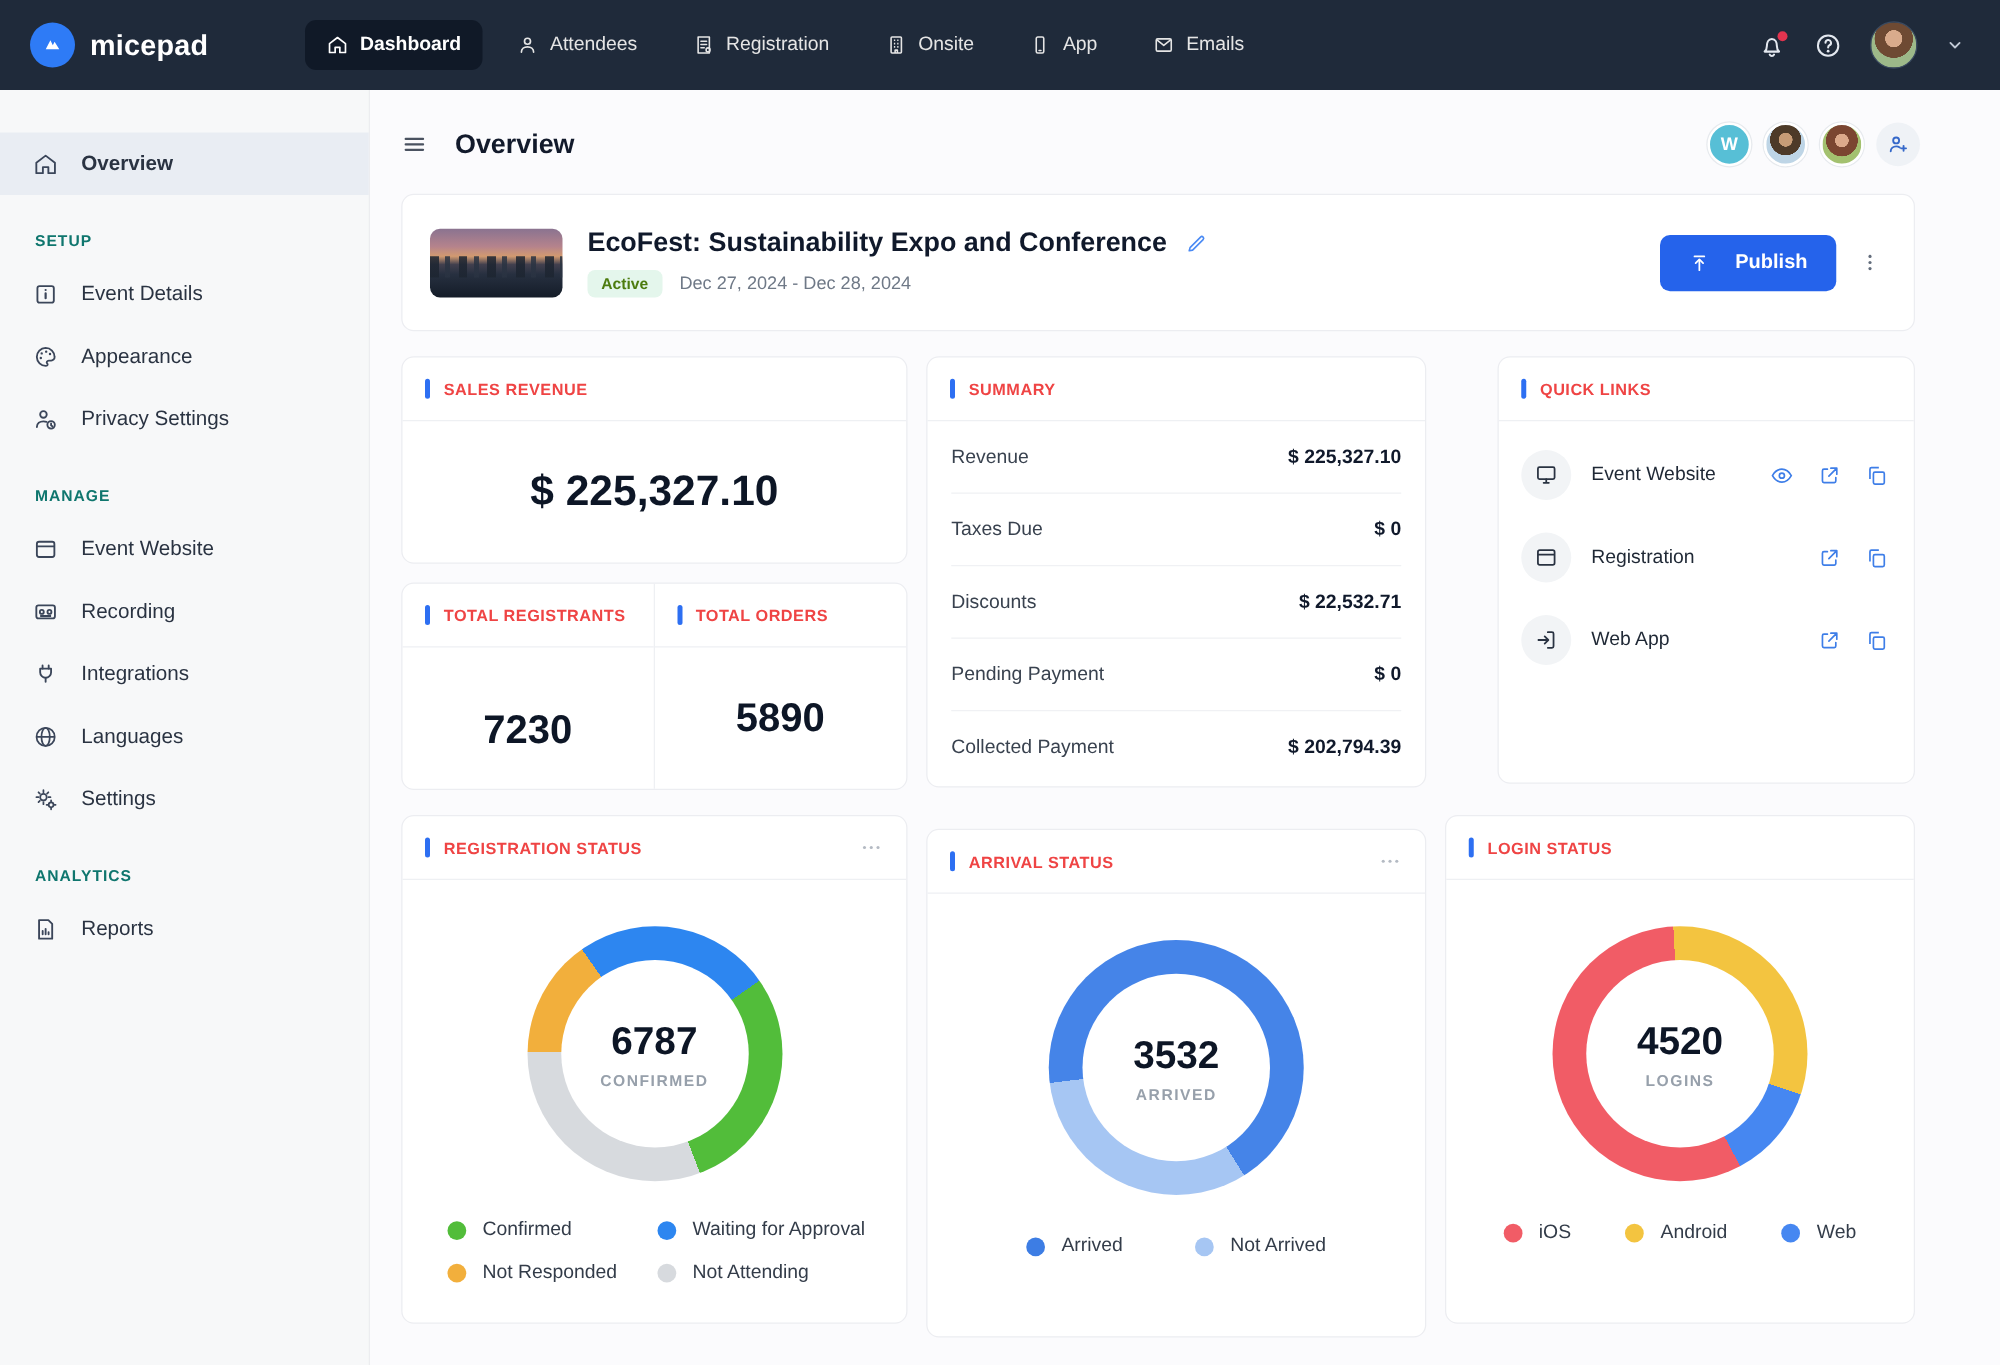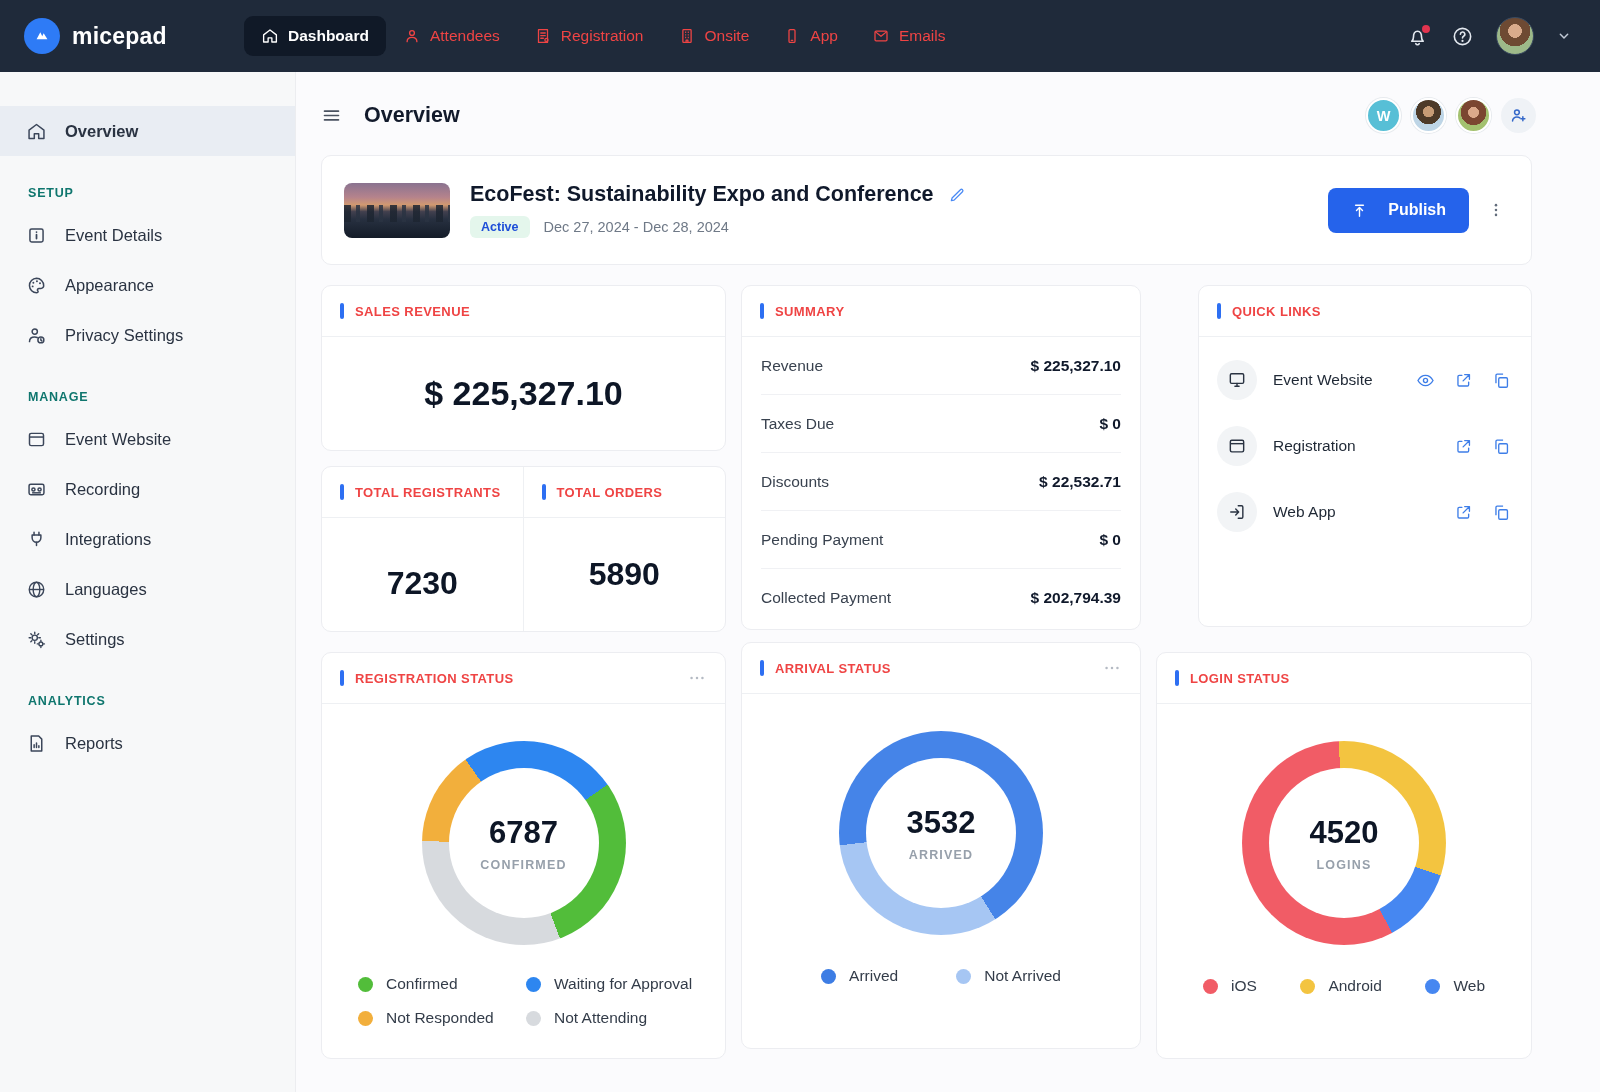--- a/index.html
+++ b/index.html
@@ -3,22 +3,22 @@
 <meta charset="utf-8">
 <style>
   * { margin:0; padding:0; box-sizing:border-box; }
   html,body { width:1600px; height:1092px; font-family:"Liberation Sans", sans-serif; background:#FBFBFD; overflow:hidden; }
 
   
   .navbar { height:72px; background:#1F2A3A; display:flex; align-items:center; padding:0 28px 0 24px; position:relative; z-index:5; }
   .brand { display:flex; align-items:center; gap:12px; width:220px; }
   .logo { width:36px; height:36px; border-radius:50%; background:#2E7BF6; display:flex; align-items:center; justify-content:center; }
   .brand-name { color:#FFFFFF; font-size:23px; font-weight:700; letter-spacing:.2px; }
-  .nav-items { display:flex; align-items:flex-end; }
-  .nav-item { display:flex; align-items:center; gap:9px; padding:11px 17px; border-radius:9px; color:#ef4444; font-size:15.5px; cursor:pointer; }
+  .nav-items { display:flex; align-items:flex-end; gap:10px; }
+  .nav-item { display:flex; align-items:center; gap:9px; padding:11px 17px; border-radius:9px; color:#e5e5e5; font-size:15.5px; cursor:pointer; }
   .nav-item svg { width:18px; height:18px; }
   .nav-item.active { background:#101927; color:#FFFFFF; font-weight:600; }
   .nav-right { margin-left:auto; display:flex; align-items:center; gap:22px; }
   .icon-btn { color:#E3E8EF; position:relative; display:flex; }
   .icon-btn svg { width:23px; height:23px; }
   .bell-dot { position:absolute; top:0px; right:-1px; width:8px; height:8px; border-radius:50%; background:#E2344F; }
   .nav-avatar { width:38px; height:38px; border-radius:50%; background:radial-gradient(circle at 50% 36%, #d9ab8c 23%, #6e4a33 24% 52%, #9db989 53%); border:1px solid #3a4a60; }
   .chev { color:#C2CAD6; display:flex; }
   .chev svg { width:16px; height:16px; }
 
@@ -76,21 +76,21 @@
   .dots-h svg { width:20px; height:20px; }
 
   .sales-card { height:166px; margin-bottom:15px; }
   .big-value { height:113px; display:flex; align-items:center; justify-content:center; font-size:34px; font-weight:700; color:#0D1626; }
 
   .totals-card { height:166px; margin-bottom:20px; display:flex; }
   .tot-cell { width:50%; display:flex; flex-direction:column; }
   .tot-cell:first-child { border-right:1px solid #EEF0F3;gap:17px; }
   .tot-num { flex:1; display:flex; align-items:center; justify-content:center; font-size:32px; font-weight:700; color:#0D1626; }
 
-  .summary-card { height:345px; margin-bottom:12px; }
+  .summary-card { height:345px; margin-bottom:33px; }
   .sum-row { height:58px; margin:0 19px; display:flex; align-items:center; justify-content:space-between; border-bottom:1px solid #F0F1F4; }
   .sum-row:last-child { border-bottom:none; }
   .sum-label { font-size:15.5px; color:#39424F; }
   .sum-value { font-size:15.5px; font-weight:600; color:#10192B; }
 
   .ql-card { height:342px; margin-bottom:25px;margin-left:42px; }
   .ql-row { display:flex; align-items:center; padding:13px 20px 13px 18px; }
   .ql-ic { width:40px; height:40px; border-radius:50%; background:#F2F4F6; display:flex; align-items:center; justify-content:center; color:#2A3342; flex:none; }
   .ql-ic svg { width:20px; height:20px; }
   .ql-label { font-size:15.5px; color:#1F2835; margin-left:16px; }
@@ -304,21 +304,21 @@
     <div class="event-info">
       <div class="event-title-row">
         <span class="event-title">EcoFest: Sustainability Expo and Conference</span>
         <span class="edit-ic">
           <svg viewBox="0 0 24 24" fill="none" stroke="currentColor" stroke-width="1.7" stroke-linecap="round" stroke-linejoin="round">
               <path d="M4.5 19.5 l.9-3.4 L16.6 4.9 a1.9 1.9 0 0 1 2.7 2.7 L8.1 18.8 Z"></path>
             </svg>
         </span>
       </div>
       <div class="event-meta">
-        <span class="badge" style="background: rgb(228, 246, 236); color: #1d4ed8;">Active</span>
+        <span class="badge" style="background: rgb(228, 246, 236); color: #4d7c0f;">Active</span>
         <span class="event-dates">Dec 27, 2024 - Dec 28, 2024</span>
       </div>
     </div>
     <div class="event-actions">
       <button class="publish-btn" style="background: rgb(37, 99, 235);">
         <svg viewBox="0 0 24 24" fill="none" stroke="currentColor" stroke-width="2" stroke-linecap="round" stroke-linejoin="round">
             <path d="M6.5 4.5 h11"></path>
             <path d="M12 20 V8.5"></path>
             <path d="M7.8 12 L12 7.8 L16.2 12"></path>
           </svg>

